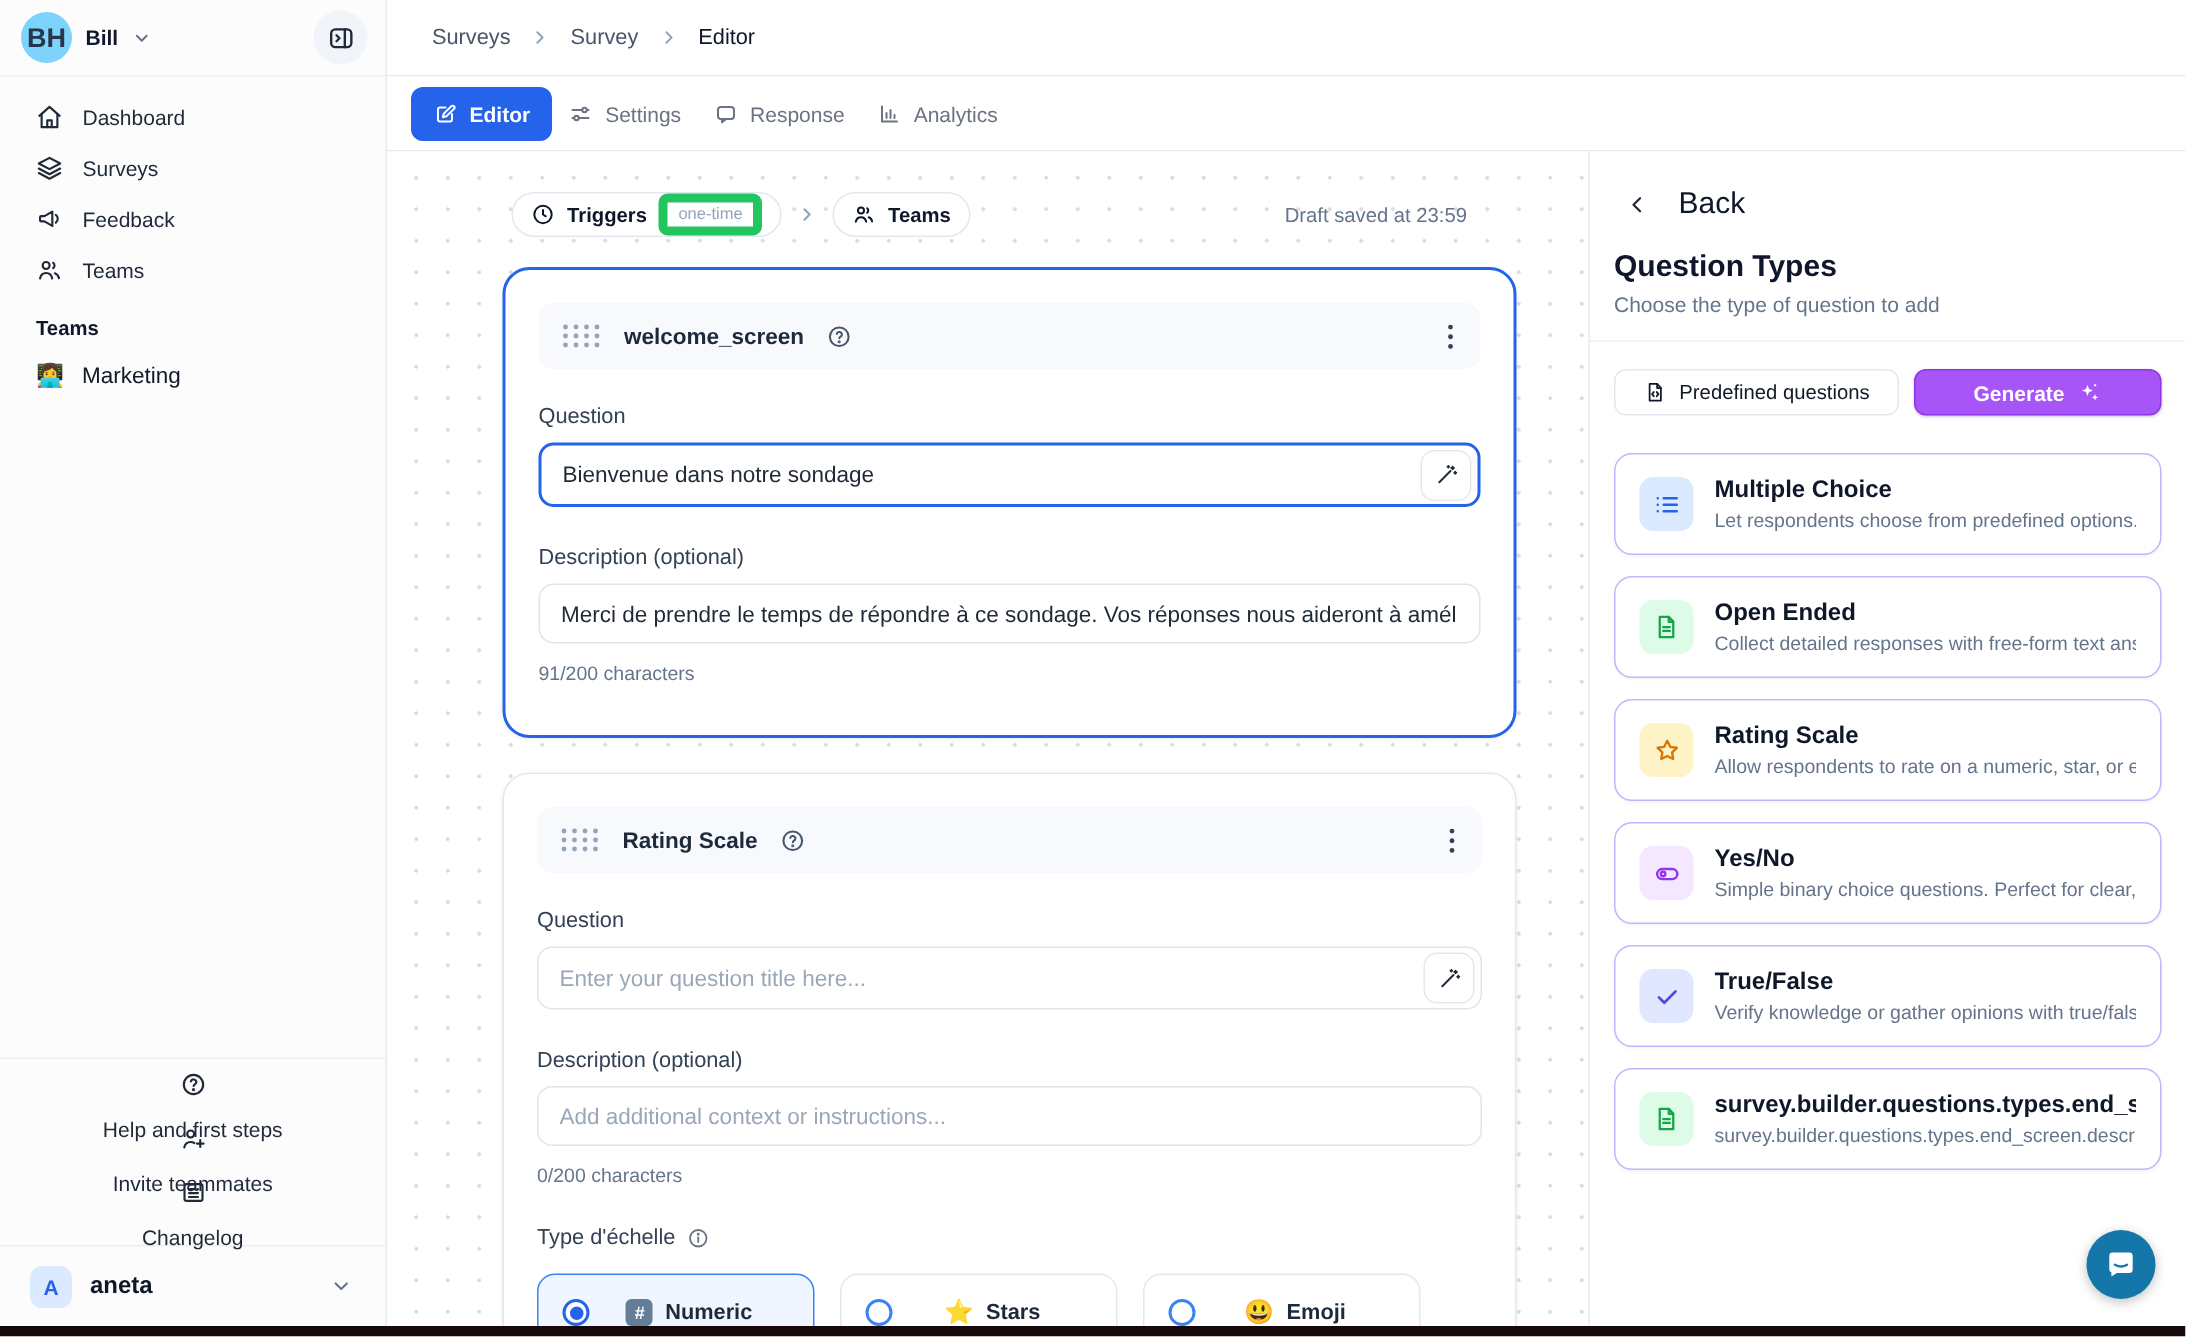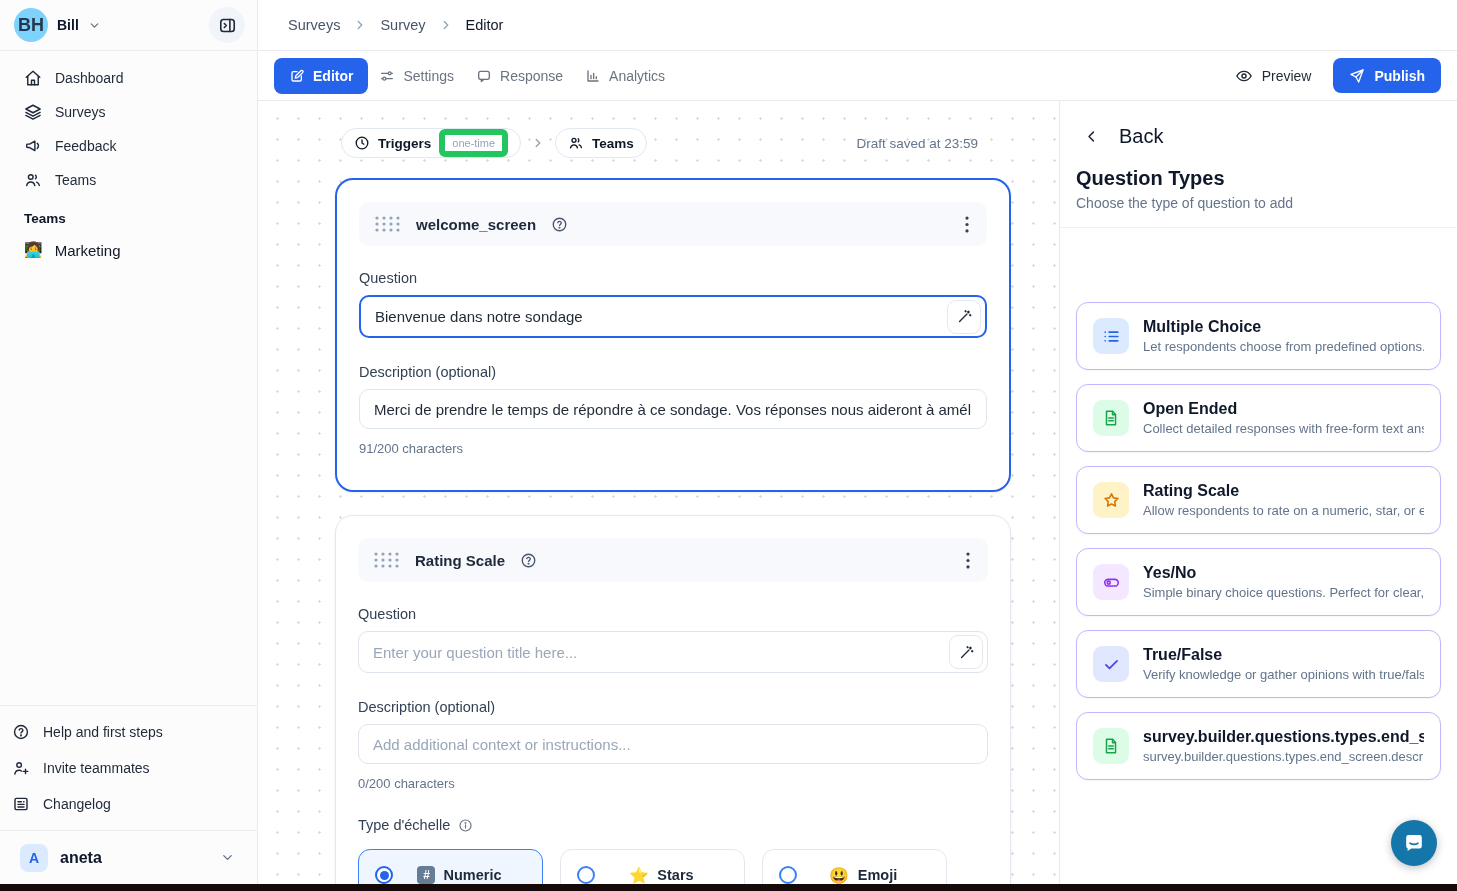--- a/index.html
+++ b/index.html
@@ -15,21 +15,21 @@
   .chev-sm { color:#64748b; }
   .collapse-btn { margin-left:auto; width:36px; height:36px; border-radius:50%; background:#f1f4f8; display:flex; align-items:center; justify-content:center; color:#1f2937; cursor:pointer; }
   .nav { padding-top:10px; }
   .nav-item { height:34px; display:flex; align-items:center; gap:13px; padding:0 24px; font-size:14px; color:#1f2937; cursor:pointer; }
   .nav-item .ic { color:#1f2937; width:18px; display:flex; justify-content:center; }
   .section-label { padding:14px 24px 6px; font-size:13.5px; font-weight:600; color:#0f172a; }
   .team-item { height:36px; display:flex; align-items:center; gap:12px; padding:0 24px; font-size:15px; color:#111827; cursor:pointer; }
   .team-emoji { font-size:15px; }
   .side-footer { position:absolute; left:0; right:0; bottom:0; }
   .side-footer .rows { border-top:1px solid #eceef2; padding:8px 0; }
-  .foot-item { height:36px; display:flex; align-items:center; gap:13px; padding:0 12px; font-size:14px; color:#1f2937; cursor:pointer; }
+  .foot-item { height:36px; display:flex; align-items:center; gap:13px; padding:0 12px; font-size:14px; color:#1f2937; cursor:pointer;flex-direction:column; }
   .foot-item .ic { width:18px; display:flex; justify-content:center; color:#1f2937; }
   .org-row { border-top:1px solid #eceef2; height:54px; display:flex; align-items:center; gap:12px; padding:0 22px 0 20px; cursor:pointer; }
   .avatar-a { width:28px; height:28px; border-radius:8px; background:#dbeafe; color:#2563eb; font-size:14px; font-weight:bold; display:flex; align-items:center; justify-content:center; }
   .org-name { font-size:16px; font-weight:600; color:#0f172a; }
   .org-chev { margin-left:auto; color:#64748b; }
 
   
   .topbar { position:absolute; left:258px; right:0; top:0; height:51px; background:#fff; border-bottom:1px solid #e8eaee; display:flex; align-items:center; gap:13px; padding-left:30px; font-size:14.5px; }
   .crumb { color:#475569; cursor:pointer; }
   .crumb.current { color:#0f172a; }
@@ -266,36 +266,20 @@
       </svg>
     <span>Response</span>
   </div>
   <div class="tab">
     <svg width="16" height="16" viewBox="0 0 24 24" fill="none" stroke="currentColor" stroke-width="2" stroke-linecap="round" stroke-linejoin="round">
         <path d="M4.5 4.5v15h15"></path>
         <path d="M9 16v-5M13 16V8M17 16v-3"></path>
       </svg>
     <span>Analytics</span>
   </div>
-  <div class="tb-right">
-    <div class="preview-btn">
-      <svg width="18" height="18" viewBox="0 0 24 24" fill="none" stroke="currentColor" stroke-width="1.9" stroke-linecap="round" stroke-linejoin="round">
-          <path d="M2.5 12S6 5.8 12 5.8 21.5 12 21.5 12 18 18.2 12 18.2 2.5 12 2.5 12z"></path>
-          <circle cx="12" cy="12" r="2.7"></circle>
-        </svg>
-      <span>Preview</span>
-    </div>
-    <div class="publish-btn">
-      <svg width="16" height="16" viewBox="0 0 24 24" fill="none" stroke="currentColor" stroke-width="2" stroke-linecap="round" stroke-linejoin="round">
-          <path d="M21 3L10.5 13.5"></path>
-          <path d="M21 3l-6.5 18-4-7.5L3 9.5z"></path>
-        </svg>
-      <span>Publish</span>
-    </div>
-  </div>
 </div>
 
 <div class="canvas">
 
   <div class="chips-row">
     <div class="chip">
       <span class="ic">
         <svg width="16" height="16" viewBox="0 0 24 24" fill="none" stroke="currentColor" stroke-width="2" stroke-linecap="round" stroke-linejoin="round">
             <circle cx="12" cy="12" r="8.7"></circle>
             <path d="M12 7.5V12l2.8 1.8"></path>
@@ -473,20 +457,38 @@
   <div class="back-row">
     <svg width="15" height="15" viewBox="0 0 24 24" fill="none" stroke="currentColor" stroke-width="2.4" stroke-linecap="round" stroke-linejoin="round">
         <path d="M15 5l-7 7 7 7"></path>
       </svg>
     <span class="back-lbl">Back</span>
   </div>
   <div class="panel-title">Question Types</div>
   <div class="panel-sub">Choose the type of question to add</div>
   <div class="panel-div"></div>
 
+  <div class="panel-btns">
+    <div class="predef-btn">
+      <svg width="15" height="15" viewBox="0 0 24 24" fill="none" stroke="currentColor" stroke-width="1.9" stroke-linecap="round" stroke-linejoin="round">
+          <path d="M6 3h8l4 4.2V21H6z"></path>
+          <path d="M14 3v4.5h4"></path>
+          <path d="M10.4 11.8l-1.8 2.2 1.8 2.2M13.6 11.8l1.8 2.2-1.8 2.2"></path>
+        </svg>
+      <span>Predefined questions</span>
+    </div>
+    <div class="gen-btn">
+      <span>Generate</span>
+      <svg width="16" height="16" viewBox="0 0 24 24" fill="currentColor">
+          <path d="M10 4l1.5 4L15.5 9.5 11.5 11 10 15 8.5 11 4.5 9.5 8.5 8z"></path>
+          <path d="M17.5 13l.9 2.4 2.4.9-2.4.9-.9 2.4-.9-2.4-2.4-.9 2.4-.9z"></path>
+          <path d="M17 4.2h1.2M17.6 3.6v1.2" stroke="currentColor" stroke-width="1.4" stroke-linecap="round"></path>
+        </svg>
+    </div>
+  </div>
 
   <div class="type-list">
     <div class="type-card">
       <span class="type-ic tile-blue">
         <svg width="19" height="19" viewBox="0 0 24 24" fill="none" stroke="currentColor" stroke-width="2.1" stroke-linecap="round" stroke-linejoin="round">
             <path d="M9 6.5h11M9 12h11M9 17.5h11"></path>
             <path d="M4 6.5h.01M4 12h.01M4 17.5h.01"></path>
           </svg>
       </span>
       <span class="type-txt">

